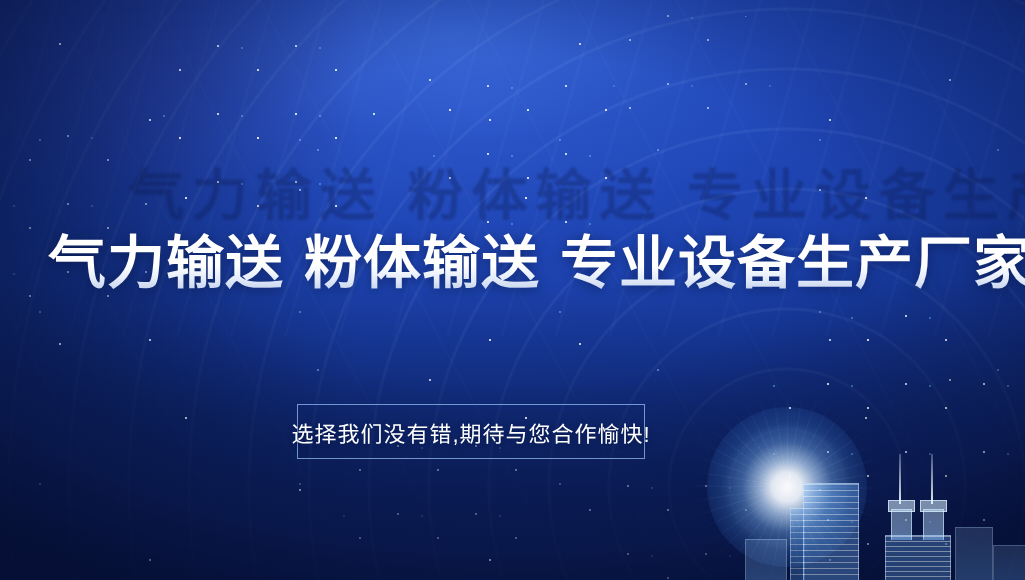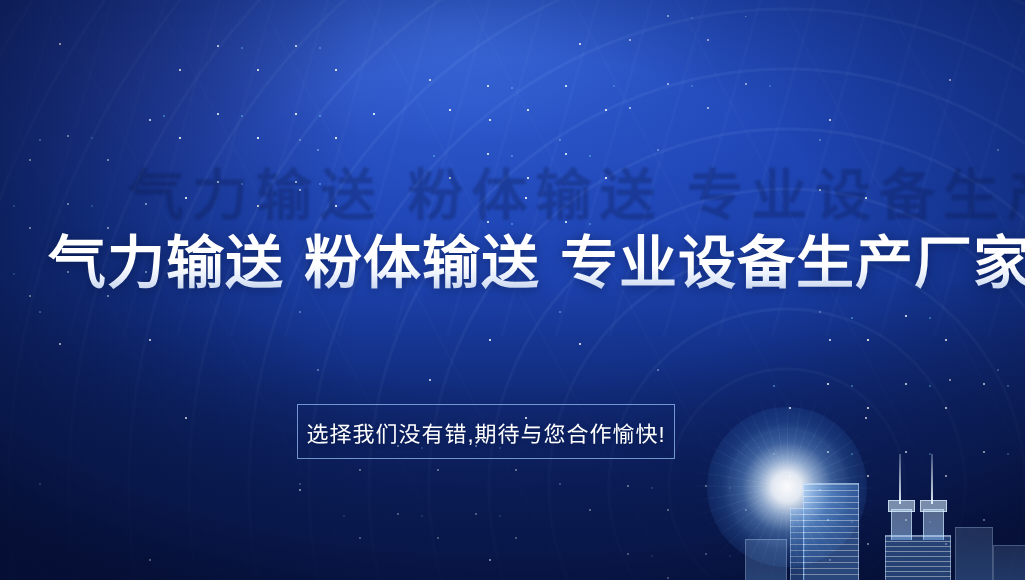--- a/index.html
+++ b/index.html
@@ -296,21 +296,21 @@
     font-weight: 400;
     letter-spacing: 5px;
     color: #f1f6ff;
     text-shadow: 0 2px 7px rgba(4,18,60,0.6);
   }
 
   .tagline-box {
     position: absolute;
     left: 297px;
     top: 404px;
-    width: 378px;
+    width: 348px;
     height: 55px;
     border: 1px solid rgba(150,190,245,0.75);
     box-sizing: border-box;
     display: flex;
     align-items: center;
     justify-content: center;
   }
   .tagline-text {
     font-size: 22px;
     font-weight: 400;

